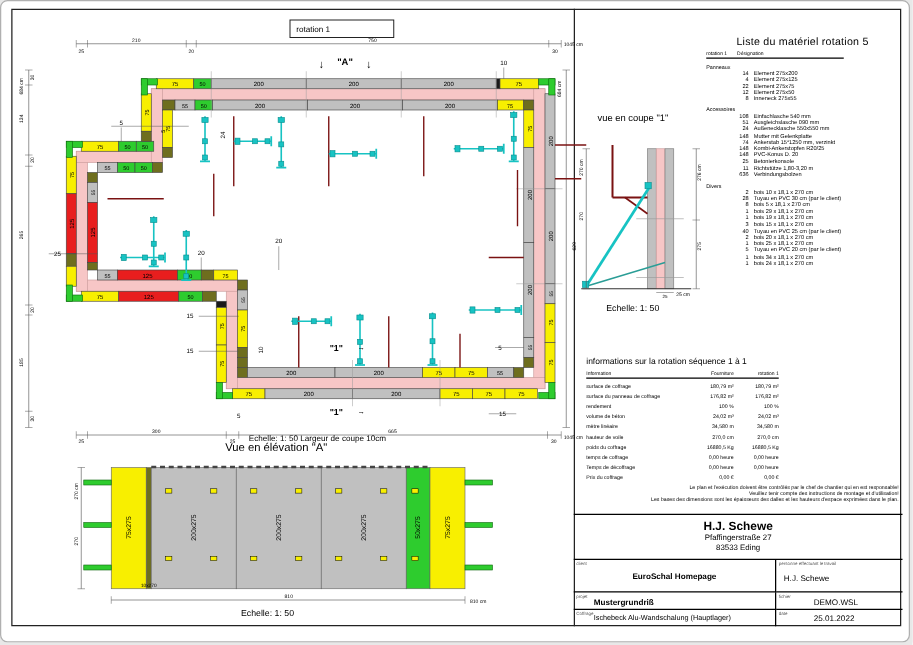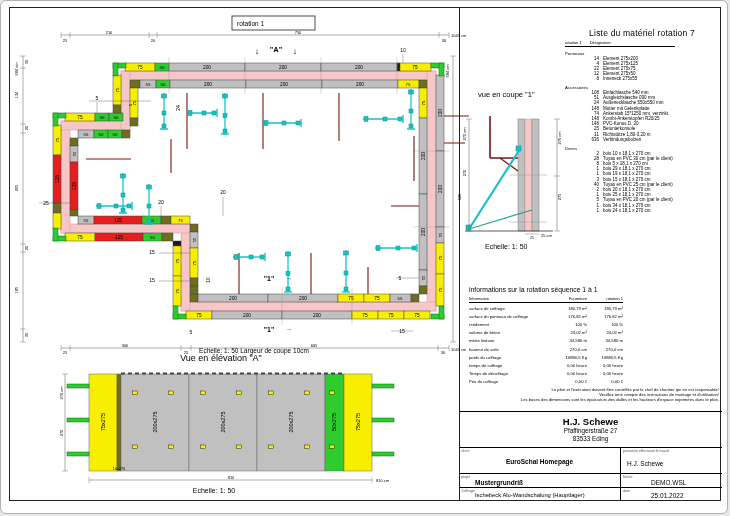--- a/index.html
+++ b/index.html
@@ -441,21 +441,21 @@
       <text x="61.5" y="432" font-size="4" text-anchor="middle" transform="rotate(-90 61.5 432)">270</text>
       <line x1="88" y1="479" x2="371" y2="479" stroke="#555" stroke-width="0.5"></line>
       <line x1="88" y1="476" x2="88" y2="482" stroke="#555" stroke-width="0.4"></line>
       <line x1="371" y1="476" x2="371" y2="482" stroke="#555" stroke-width="0.4"></line>
       <text x="230" y="477.5" font-size="4" text-anchor="middle">810</text>
       <text x="375" y="481" font-size="4" text-anchor="start">810 cm</text>
       <text x="213" y="492" font-size="7" text-anchor="middle">Echelle: 1: 50</text>
     </svg>
 
   <div class="mat-list">
-    <div class="ml-title">Liste du matériel  rotation 7</div>
+    <div class="ml-title">Liste du matériel  rotation 5</div>
     <div class="ml-header">
       <span>rotation 1</span>
       <span>Désignation</span>
     </div>
     <div id="ml-body">
         <div class="ml-section">Panneaux</div>
         <div class="ml-row">
           <span class="ml-qty">14</span>
           <span class="ml-des">Element 275x200</span>
         </div>

